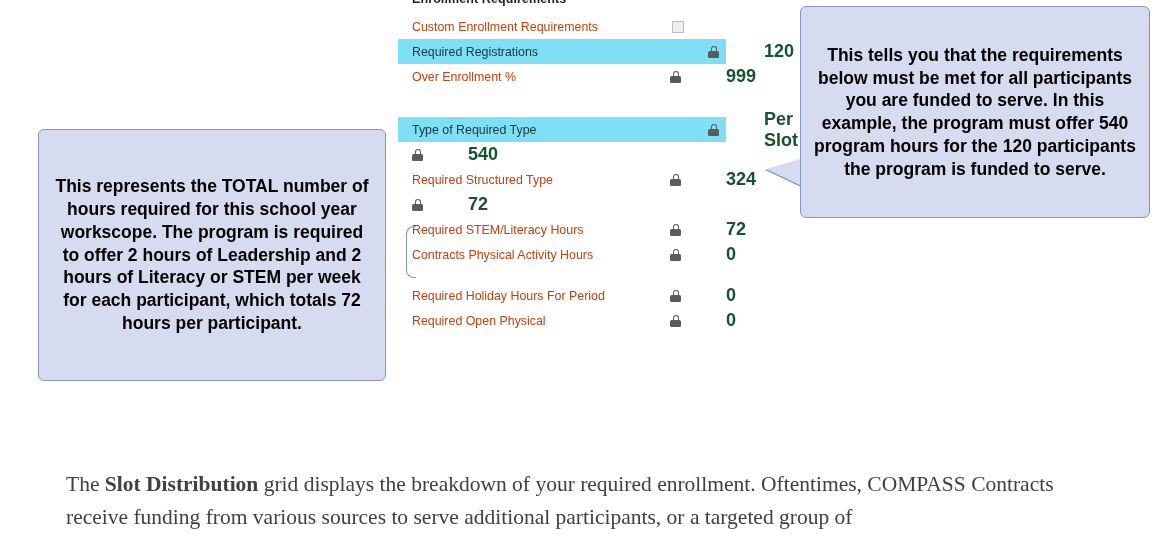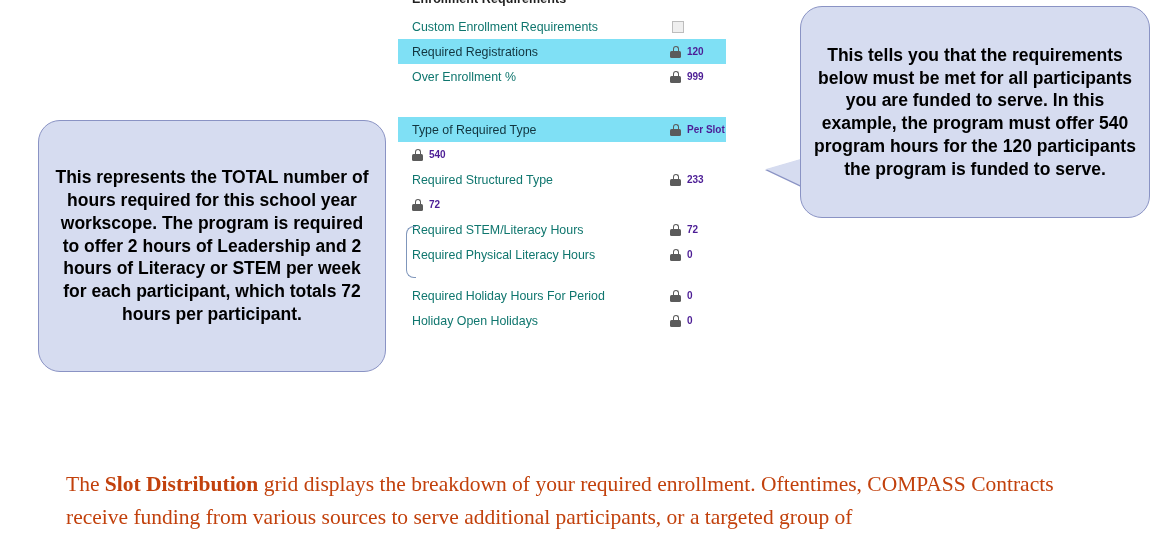--- a/index.html
+++ b/index.html
@@ -32,26 +32,27 @@
   .field-row {
     display: flex;
     align-items: center;
     height: 25px;
     padding-left: 14px;
     box-sizing: border-box;
   }
   .field-row.highlight {
     background: #7fe0f5;
     width: 328px;
+    gap: 38px;
   }
   .field-label {
     flex: 0 0 auto;
     width: 258px;
     font-size: 12.4px;
-    color: #0f766e;
+    color: #c2410c;
   }
   .field-row.highlight .field-label {
     color: #12353f;
   }
   .field-value-wrap {
     display: flex;
     align-items: center;
     gap: 6px;
   }
   .lock-icon {
@@ -75,55 +76,56 @@
     left: 2.5px;
     top: 0;
     width: 6px;
     height: 6px;
     border: 1.6px solid #5b5b5b;
     border-bottom: none;
     border-radius: 3.5px 3.5px 0 0;
     box-sizing: border-box;
   }
   .field-value {
-    font-size: 10px;
+    font-size: 18px;
     font-weight: bold;
-    color: #4c1d95;
+    color: #14532d;
+    margin-left: 39px;
   }
   .checkbox {
     width: 12px;
     height: 12px;
     border: 1px solid #bdbdbd;
     background: #efefef;
     box-sizing: border-box;
     margin-left: 2px;
   }
   .spacer-8 { height: 8px; }
   .spacer-14 { height: 16px; }
   .spacer-26 { height: 28px; }
 
   
   .callout {
     position: absolute;
     background: #d6dcf0;
     border: 1.2px solid #8a93c4;
-    border-radius: 22px;
+    border-radius: 6px;
     box-sizing: border-box;
     font-weight: bold;
     color: #000;
     text-align: center;
     line-height: 1.30;
     display: flex;
     align-items: center;
     justify-content: center;
     padding: 8px 12px;
   }
   #callout-left {
     left: 38px;
-    top: 120px;
+    top: 129px;
     width: 348px;
     height: 252px;
     font-size: 17.5px;
   }
   #callout-right {
     left: 800px;
     top: 6px;
     width: 350px;
     height: 212px;
     font-size: 17.5px;
@@ -155,21 +157,21 @@
   }
 
   
   #body-text {
     position: absolute;
     left: 66px;
     top: 468px;
     width: 1040px;
     font-family: "Liberation Serif", serif;
     font-size: 21.5px;
-    color: #c2410c;
+    color: #404040;
     line-height: 1.55;
   }
   #body-text b { font-weight: bold; }
 </style>
 </head>
 <body>
 
 <div id="form-panel">
 
   <div class="section-title">Enrollment Requirements</div>
@@ -228,21 +230,21 @@
     </span>
   </div>
 
   <div class="field-row">
     <span class="field-label">Required Structured Type</span>
     <span class="field-value-wrap">
       <span class="lock-icon">
           <span class="shackle"></span>
           <span class="body"></span>
         </span>
-      <span class="field-value">233</span>
+      <span class="field-value">324</span>
     </span>
   </div>
 
   <div class="field-row">
     <span class="field-value-wrap">
       <span class="lock-icon">
           <span class="shackle"></span>
           <span class="body"></span>
         </span>
       <span class="field-value">72</span>
@@ -254,21 +256,21 @@
     <span class="field-value-wrap">
       <span class="lock-icon">
           <span class="shackle"></span>
           <span class="body"></span>
         </span>
       <span class="field-value">72</span>
     </span>
   </div>
 
   <div class="field-row">
-    <span class="field-label">Required Physical Literacy  Hours</span>
+    <span class="field-label">Contracts Physical Activity  Hours</span>
     <span class="field-value-wrap">
       <span class="lock-icon">
           <span class="shackle"></span>
           <span class="body"></span>
         </span>
       <span class="field-value">0</span>
     </span>
   </div>
 
   <div class="spacer-14"></div>
@@ -278,21 +280,21 @@
     <span class="field-value-wrap">
       <span class="lock-icon">
           <span class="shackle"></span>
           <span class="body"></span>
         </span>
       <span class="field-value">0</span>
     </span>
   </div>
 
   <div class="field-row">
-    <span class="field-label">Holiday Open Holidays</span>
+    <span class="field-label">Required Open Physical</span>
     <span class="field-value-wrap">
       <span class="lock-icon">
           <span class="shackle"></span>
           <span class="body"></span>
         </span>
       <span class="field-value">0</span>
     </span>
   </div>
 
 

